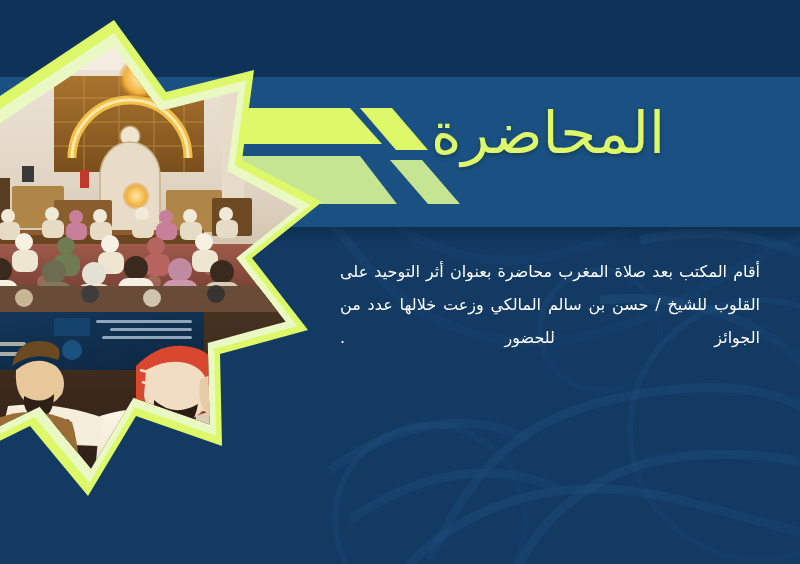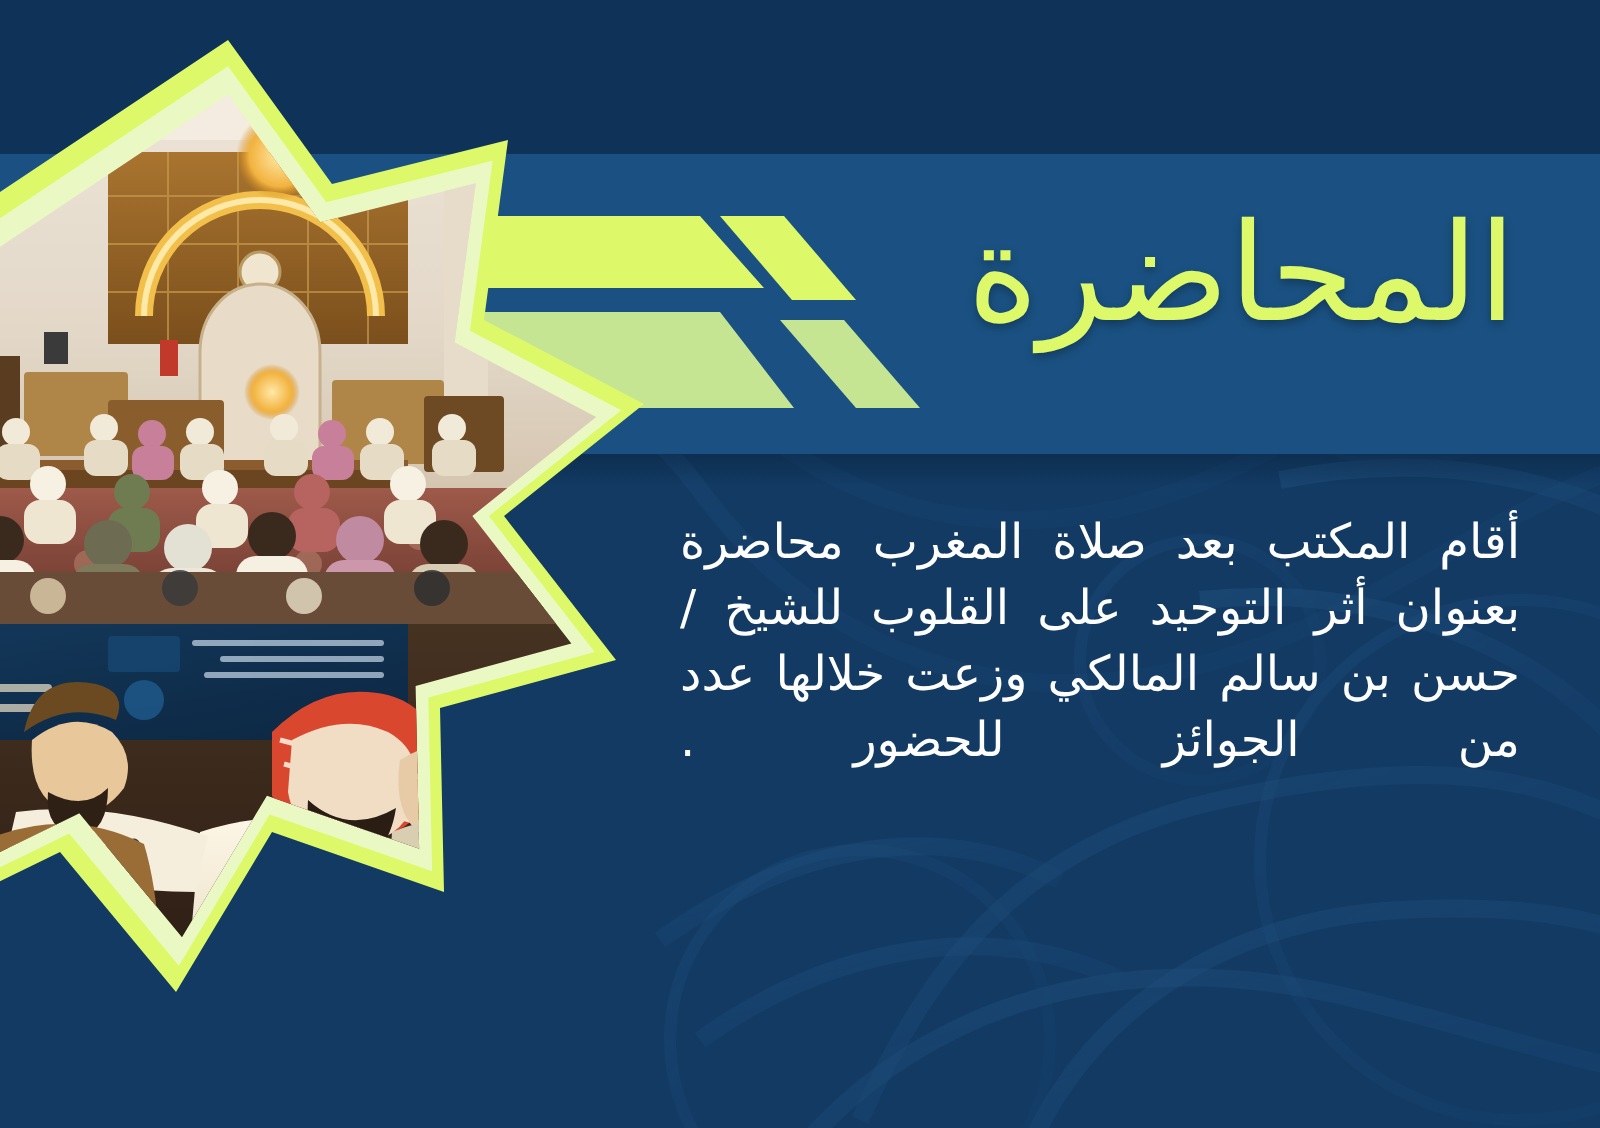--- a/index.html
+++ b/index.html
@@ -52,22 +52,22 @@
     height: 16px;
     background: linear-gradient(to bottom, rgba(5,24,44,.35), rgba(5,24,44,0));
   }
 
   
   .title {
     position: absolute;
     top: 104px;
     right: 42px;
     width: 420px;
-    text-align: right;
-    font-size: 68px;
+    text-align: center;
+    font-size: 58px;
     line-height: 1;
     font-weight: 400;
     color: #ddf96a;
     letter-spacing: 1px;
     white-space: nowrap;
     text-shadow: 0 2px 5px rgba(0,0,0,.28);
   }
 
   
   .mark {
@@ -78,21 +78,21 @@
     height: 110px;
   }
 
   
   .copy {
     position: absolute;
     top: 255px;
     right: 40px;
     width: 420px;
     color: #ffffff;
-    font-size: 24px;
+    font-size: 16px;
     line-height: 33px;
     text-align: justify;
     text-align-last: justify;
     direction: rtl;
   }
   .copy p {
     margin: 0 0 2px 0;
     text-align: justify;
     text-align-last: justify;
   }

